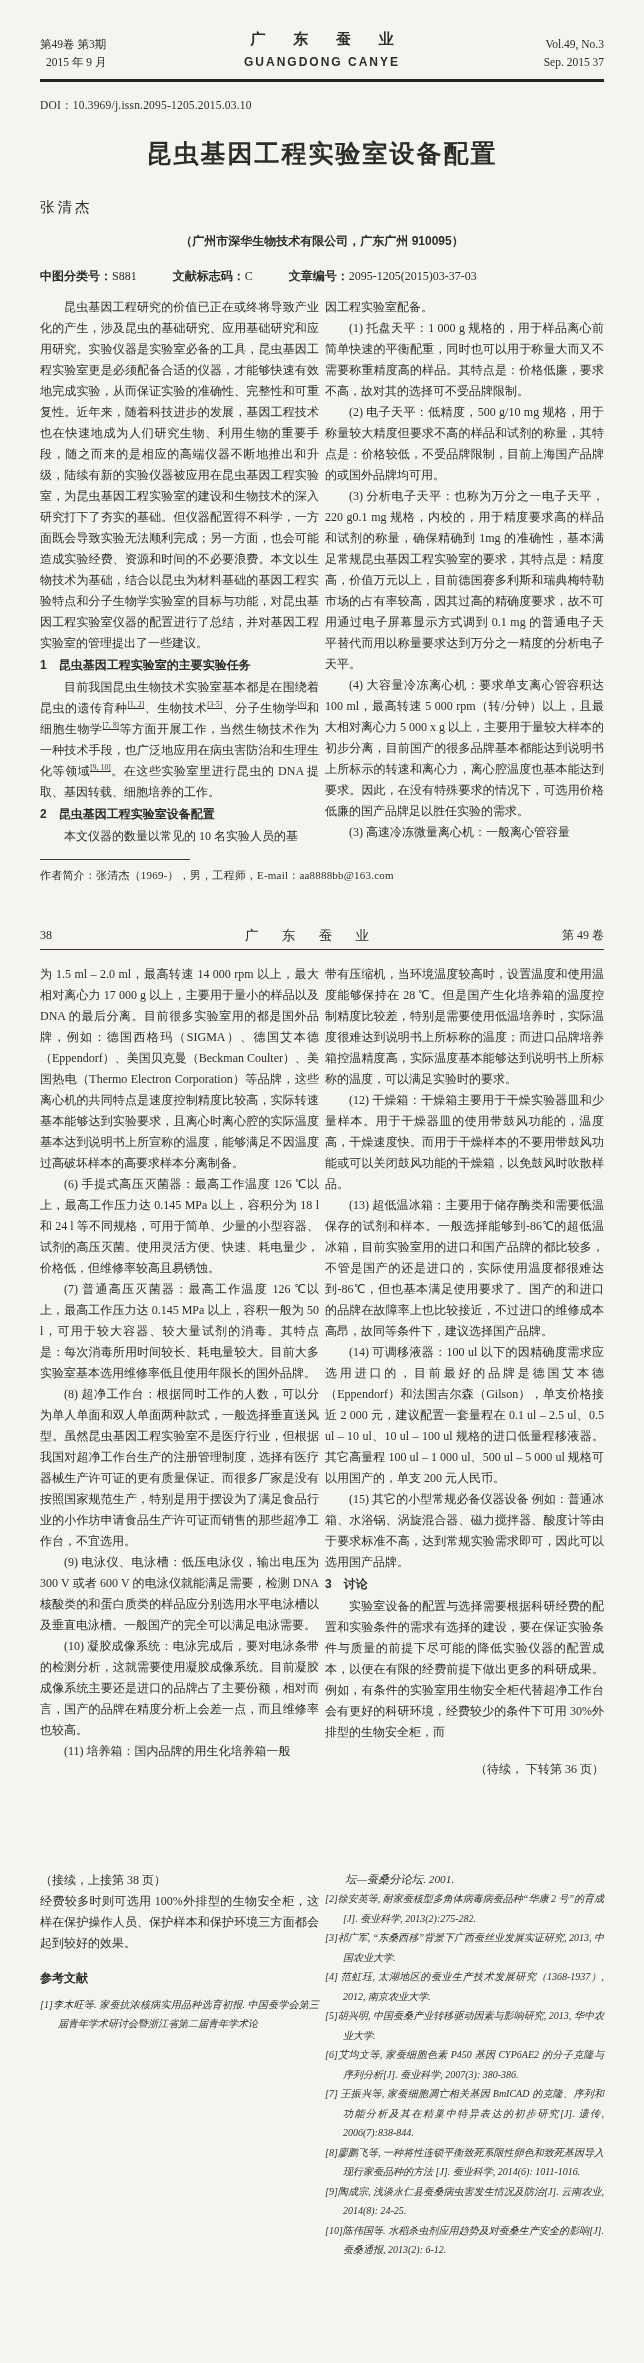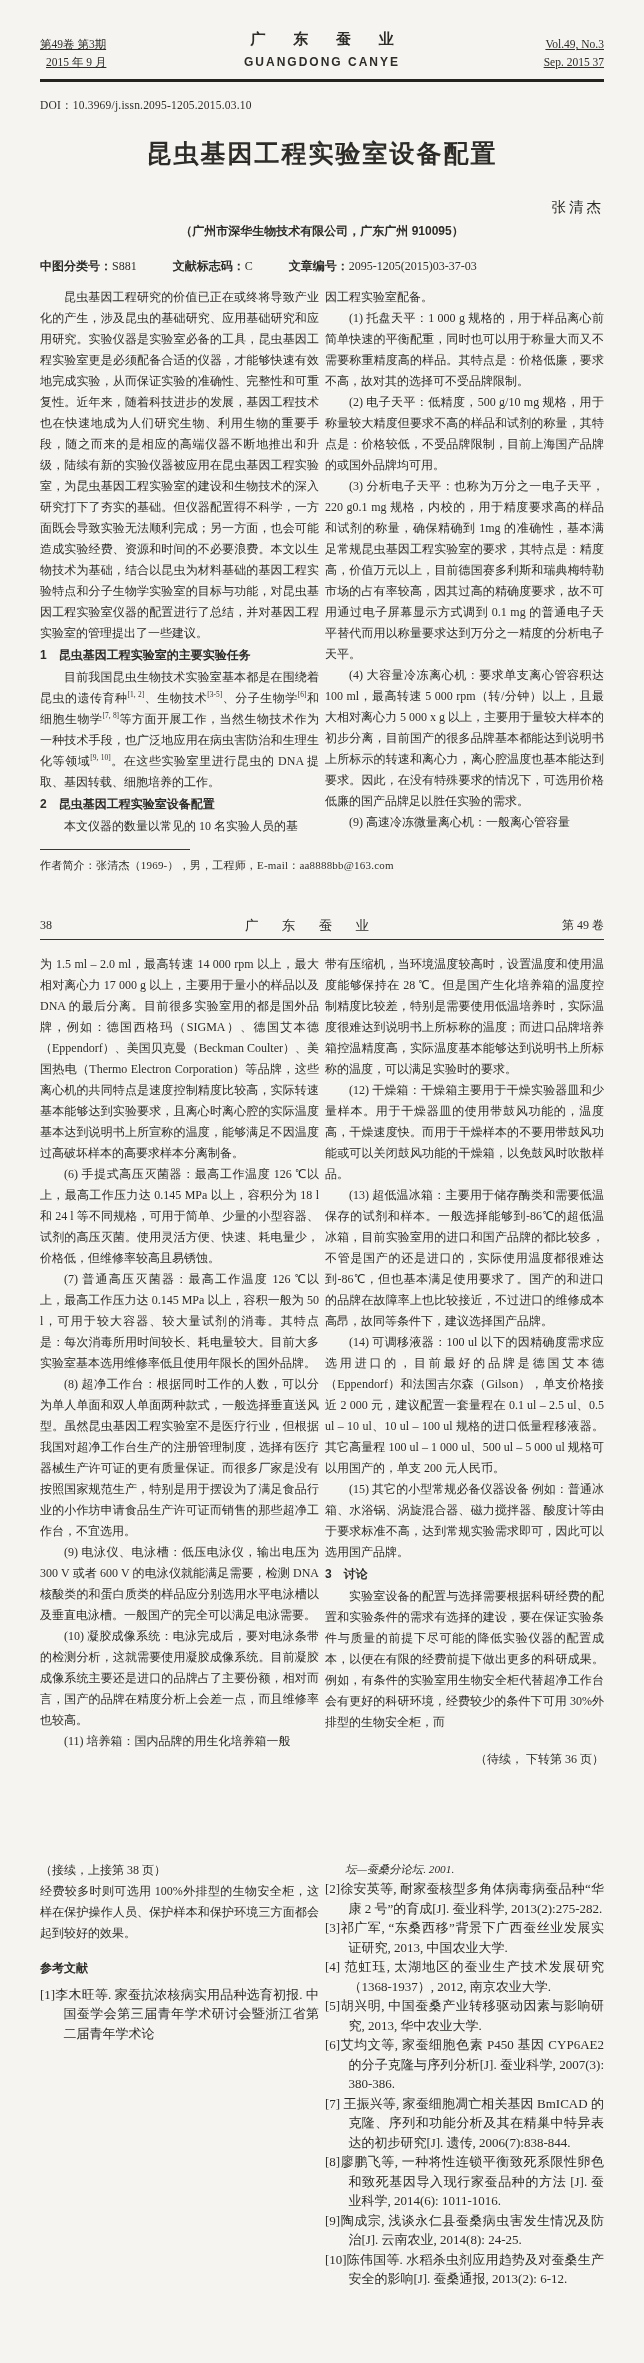--- a/index.html
+++ b/index.html
@@ -7,57 +7,57 @@
   .sheet{position:relative;width:644px;min-height:2363px;margin:0 auto;background:#f5f4f0;overflow:hidden;}
 
   
   .page{padding:0 40px;}
   .page37{padding-top:28px;}
   .page38{padding-top:44px;}
   .page36{padding-top:86px;}
 
   
   .jheader{display:flex;justify-content:space-between;align-items:flex-end;font-size:11.5px;line-height:1.55;}
-  .jh-left,.jh-right{width:120px;text-decoration:underline;}
+  .jh-left,.jh-right{width:120px;}
   .jh-left div:nth-child(2){padding-left:6px;}
   .jh-right{text-align:right;}
   .jh-center{text-align:center;}
   .jh-cn{font-size:15px;font-weight:bold;letter-spacing:12px;text-indent:12px;}
   .jh-en{font-family:"Liberation Sans",sans-serif;font-size:12px;font-weight:bold;letter-spacing:2px;margin-top:2px;}
   .thick-rule{border:none;border-top:3px solid #26241f;margin:7px 0 0;}
 
   .doi{font-size:11.5px;margin-top:16px;letter-spacing:.2px;}
 
   .title{font-family:"Liberation Sans",sans-serif;font-size:25px;font-weight:bold;text-align:center;margin:24px 0 28px;letter-spacing:2px;}
-  .author{font-size:14.5px;text-align:right;margin:0 0 6px;letter-spacing:3px;}
+  .author{font-size:14.5px;text-align:left;margin:0 0 16px;letter-spacing:3px;}
   .affil{font-family:"Liberation Sans",sans-serif;font-size:12px;font-weight:bold;text-align:center;margin:4px 0 18px;}
   .meta{display:flex;gap:36px;font-size:12px;margin:0 0 12px;flex-wrap:wrap;}
   .meta b{font-family:"Liberation Sans",sans-serif;font-weight:bold;}
 
   
   .cols{display:flex;gap:6px;margin-top:4px;}
   .col{flex:1 1 0;font-size:12px;line-height:21px;text-align:justify;}
   .para{margin:0;}
   .para.indent{text-indent:2em;}
   .para.h{font-family:"Liberation Sans",sans-serif;font-weight:bold;margin:1px 0;text-indent:0;}
   .para.right{text-align:right;margin-top:16px;}
-  .para sup{font-size:.62em;line-height:0;}
+  .para sup{font-size:.62em;line-height:0;text-decoration:underline;}
 
   
   .footnote-rule{width:150px;border:none;border-top:1.5px solid #3a3834;margin:12px 0 8px;}
   .footnote{font-size:11px;letter-spacing:.2px;}
 
   
   .jheader2{display:flex;justify-content:space-between;align-items:center;font-size:12px;}
   .jh-cn2{font-size:13.5px;letter-spacing:10px;text-indent:10px;font-weight:normal;}
   .thin-rule{border:none;border-top:1.5px solid #36332e;margin:4px 0 14px;}
 
   
   .para.refhead{font-family:"Liberation Sans",sans-serif;font-weight:bold;font-size:12px;margin:14px 0 6px;}
-  .para.ref{font-size:13px;line-height:19.5px;padding-left:1.8em;text-indent:-1.8em;}
+  .para.ref{font-style:italic;font-size:10px;line-height:19.5px;padding-left:1.8em;text-indent:-1.8em;}
   .para.refcont{font-style:italic;font-size:11.3px;line-height:19.5px;padding-left:1.8em;}
 </style>
 </head>
 <body>
 
 <div class="sheet">
 
   <section class="page page37">
     <header class="jheader">
       <div class="jh-left">
@@ -94,21 +94,21 @@
           <p class="para body indent">目前我国昆虫生物技术实验室基本都是在围绕着昆虫的遗传育种<sup>[1, 2]</sup>、生物技术<sup>[3-5]</sup>、分子生物学<sup>[6]</sup>和细胞生物学<sup>[7, 8]</sup>等方面开展工作，当然生物技术作为一种技术手段，也广泛地应用在病虫害防治和生理生化等领域<sup>[9, 10]</sup>。在这些实验室里进行昆虫的 DNA 提取、基因转载、细胞培养的工作。</p>
           <p class="para h">2　昆虫基因工程实验室设备配置</p>
           <p class="para body indent">本文仪器的数量以常见的 10 名实验人员的基</p>
         </div>
       <div class="col">
           <p class="para body">因工程实验室配备。</p>
           <p class="para body indent">(1) 托盘天平：1 000 g 规格的，用于样品离心前简单快速的平衡配重，同时也可以用于称量大而又不需要称重精度高的样品。其特点是：价格低廉，要求不高，故对其的选择可不受品牌限制。</p>
           <p class="para body indent">(2) 电子天平：低精度，500 g/10 mg 规格，用于称量较大精度但要求不高的样品和试剂的称量，其特点是：价格较低，不受品牌限制，目前上海国产品牌的或国外品牌均可用。</p>
           <p class="para body indent">(3) 分析电子天平：也称为万分之一电子天平，220 g0.1 mg 规格，内校的，用于精度要求高的样品和试剂的称量，确保精确到 1mg 的准确性，基本满足常规昆虫基因工程实验室的要求，其特点是：精度高，价值万元以上，目前德国赛多利斯和瑞典梅特勒市场的占有率较高，因其过高的精确度要求，故不可用通过电子屏幕显示方式调到 0.1 mg 的普通电子天平替代而用以称量要求达到万分之一精度的分析电子天平。</p>
           <p class="para body indent">(4) 大容量冷冻离心机：要求单支离心管容积达 100 ml，最高转速 5 000 rpm（转/分钟）以上，且最大相对离心力 5 000 x g 以上，主要用于量较大样本的初步分离，目前国产的很多品牌基本都能达到说明书上所标示的转速和离心力，离心腔温度也基本能达到要求。因此，在没有特殊要求的情况下，可选用价格低廉的国产品牌足以胜任实验的需求。</p>
-          <p class="para body indent">(9) 高速冷冻微量离心机：一般离心管容量</p>
+          <p class="para body indent">(3) 高速冷冻微量离心机：一般离心管容量</p>
         </div>
     </div>
 
     <div class="footnote-rule"></div>
     <div class="footnote">作者简介：张清杰（1969-），男，工程师，E-mail：aa8888bb@163.com</div>
   </section>
 
   <section class="page page38">
     <header class="jheader2">
       <div>38</div>

